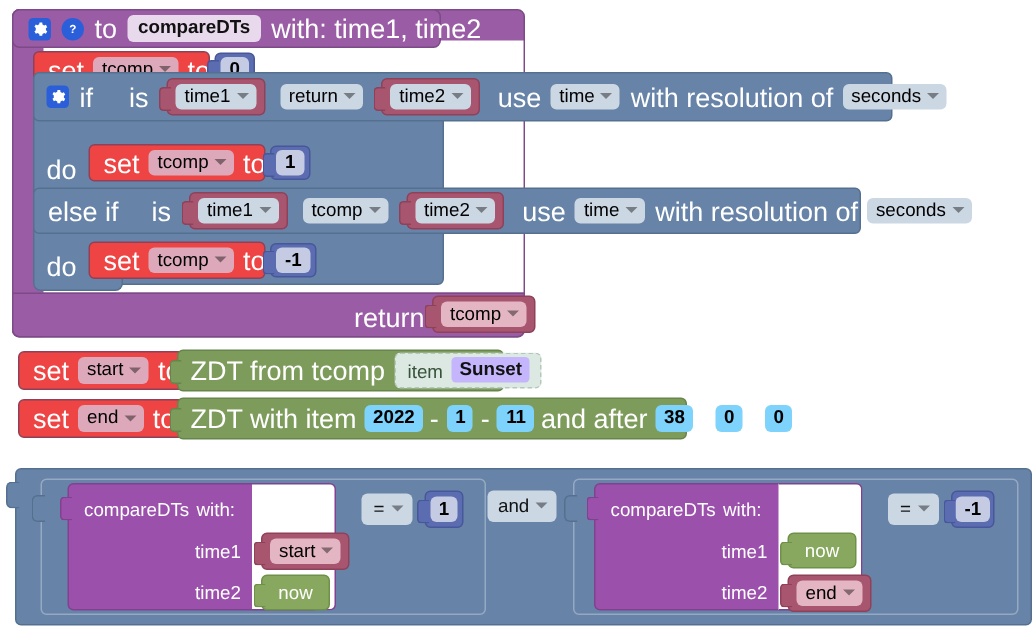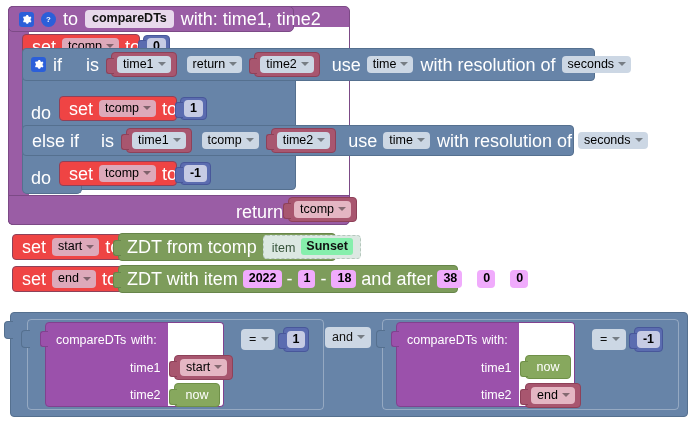--- a/index.html
+++ b/index.html
@@ -146,34 +146,34 @@
     position: absolute;
     background: #7d9c5b;
     border: 1px solid #67854a;
     border-radius: 4px;
     display: flex;
     align-items: center;
     gap: 6px;
     padding: 0 8px;
     box-sizing: border-box;
   }
-  .green .fld { background: #f0abfc; font-weight: bold; }
+  .green .fld { background: #7dd3fc; font-weight: bold; }
   .item-sub {
     display: inline-flex;
     align-items: flex-end;
     gap: 6px;
     background: #dce8e2;
     border: 1px dashed #b5c7bd;
     border-radius: 4px;
     padding: 2px 7px 3px 8px;
     box-sizing: border-box;
   }
   .item-sub .sublbl { color: #36533a; font-size: 12.5px; }
   .item-sub .itemval {
-    background: #86efac;
+    background: #c4b5fd;
     border-radius: 3px;
     padding: 1px 5px 2px;
     color: #111;
     font-weight: bold;
     font-size: 12.5px;
   }
 
   
   .call {
     position: absolute;
@@ -442,21 +442,21 @@
     </span>
     <span class="lbl">to</span>
   </div>
   <div class="green" style="left:118px; top:265px; width:340px; height:28px; gap:5px;">
     <span class="tab" style="left:-6px;top:6px;background:#7d9c5b;border:1px solid #67854a;border-right:none;"></span>
     <span class="lbl">ZDT with item</span>
     <span class="fld">2022</span>
     <span class="lbl">-</span>
     <span class="fld">1</span>
     <span class="lbl">-</span>
-    <span class="fld">18</span>
+    <span class="fld">11</span>
     <span class="lbl">and after</span>
     <span class="fld">38</span>
     <span class="lbl">:</span>
     <span class="fld">0</span>
     <span class="lbl">:</span>
     <span class="fld">0</span>
   </div>
 
   <div class="outer" style="left:10px; top:312px; width:678px; height:105px;">
     <span class="tab" style="left:-7px;top:8px;width:8px;height:16px;background:#6784a8;border:1px solid #55708f;border-right:none;border-radius:4px 0 0 4px;"></span>

